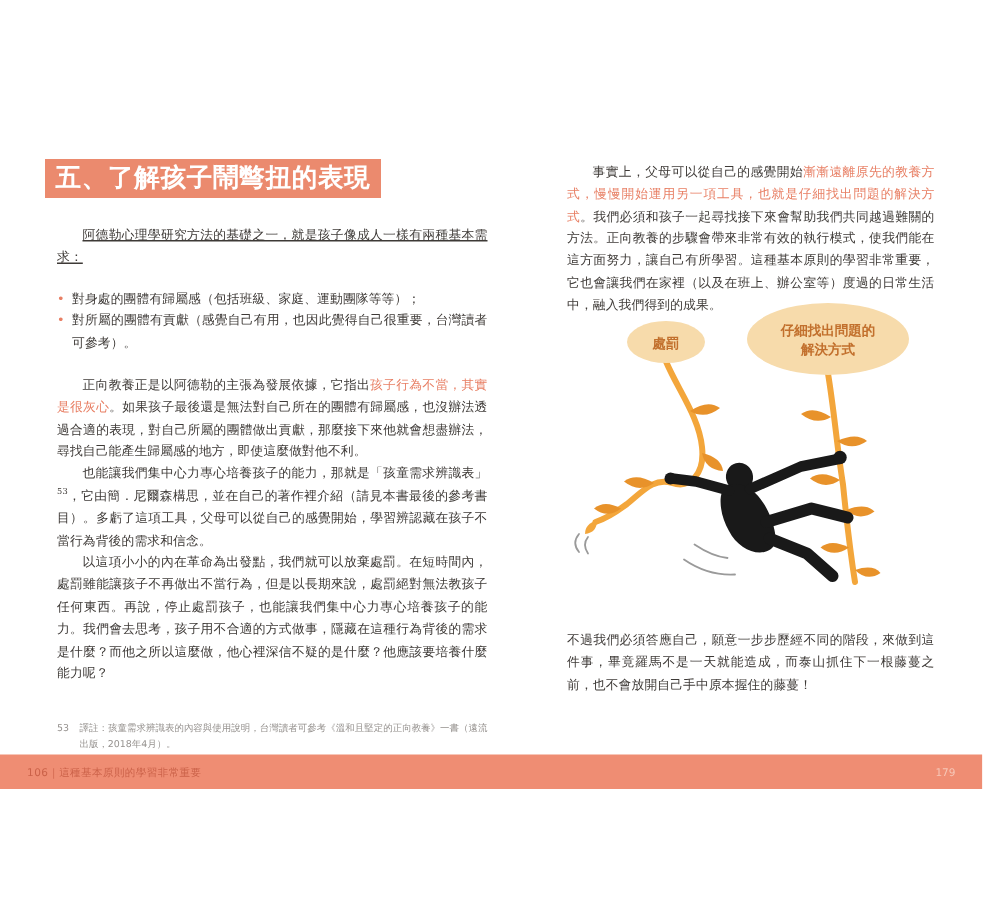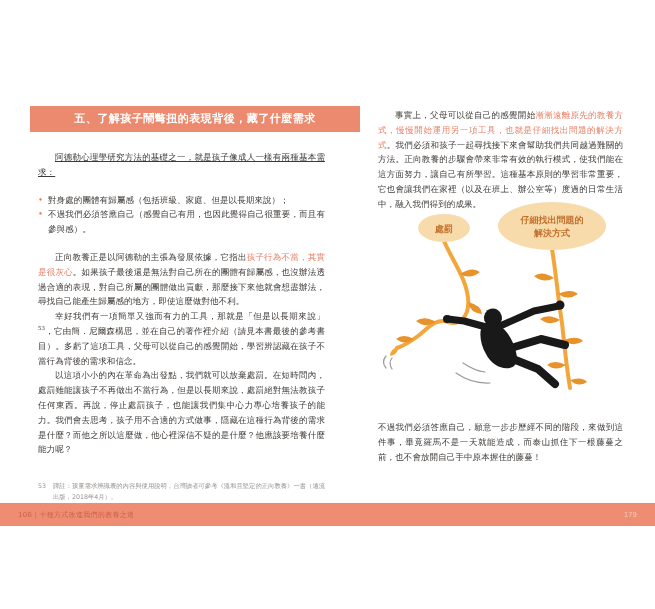--- a/index.html
+++ b/index.html
@@ -3,24 +3,24 @@
 <meta charset="utf-8">
 <style>
   * { margin:0; padding:0; box-sizing:border-box; }
   html,body { width:655px; height:609px; background:#ffffff; }
   body { font-family:"DejaVu Serif", serif; }
   .spread { position:relative; width:655px; height:609px; background:#ffffff; overflow:hidden; }
 
   
   .page-left { position:absolute; left:38px; top:0; width:287px; }
   .section-header {
-    margin-top:106px; margin-left:-8px; width:330px; height:26px;
+    margin-top:106px; margin-left:-8px; width:224px; height:26px;
     background:#eb8a6e; color:#ffffff;
     font-family:"DejaVu Sans", sans-serif; font-weight:bold;
-    font-size:11px; line-height:26px; text-align:center; letter-spacing:0.5px;
+    font-size:17px; line-height:26px; text-align:center; letter-spacing:0.5px;
   }
   .body-text {
     font-size:8.5px; line-height:14.8px; color:#3e3a37;
     text-align:justify; letter-spacing:0.1px;
   }
   .indent { text-indent:2em; }
   .red { color:#e87f64; }
   .intro { margin-top:18px;text-decoration:underline; }
   .bullets { margin-top:13px; }
   .bullet-item { display:flex; }
@@ -63,31 +63,31 @@
 
   <div class="page-left">
 
     <div class="section-header">五、了解孩子鬧彆扭的表現背後，藏了什麼需求</div>
 
     <p class="body-text indent intro">阿德勒心理學研究方法的基礎之一，就是孩子像成人一樣有兩種基本需求：</p>
 
     <div class="bullets">
       <div class="bullet-item">
         <span class="bullet-marker">•</span>
-        <span class="body-text bullet-body">對身處的團體有歸屬感（包括班級、家庭、但是以長期來說）；</span>
+        <span class="body-text bullet-body">對身處的團體有歸屬感（包括班級、家庭、運動團隊等等）；</span>
       </div>
       <div class="bullet-item">
         <span class="bullet-marker">•</span>
-        <span class="body-text bullet-body">不過我們必須答應自己（感覺自己有用，也因此覺得自己很重要，而且有參與感）。</span>
+        <span class="body-text bullet-body">對所屬的團體有貢獻（感覺自己有用，也因此覺得自己很重要，台灣讀者可參考）。</span>
       </div>
     </div>
 
     <p class="body-text indent para-block mt"><span>正向教養正是以阿德勒的主張為發展依據，它指出</span><span class="red">孩子行為不當，其實是很灰心</span><span>。如果孩子最後還是無法對自己所在的團體有歸屬感，也沒辦法透過合適的表現，對自己所屬的團體做出貢獻，那麼接下來他就會想盡辦法，尋找自己能產生歸屬感的地方，即使這麼做對他不利。</span></p>
 
-    <p class="body-text indent para-block"><span>幸好我們有一項簡單又強而有力的工具，那就是「但是以長期來說」</span><sup class="fn-ref">53</sup><span>，它由簡．尼爾森構思，並在自己的著作裡介紹（請見本書最後的參考書目）。多虧了這項工具，父母可以從自己的感覺開始，學習辨認藏在孩子不當行為背後的需求和信念。</span></p>
+    <p class="body-text indent para-block"><span>也能讓我們集中心力專心培養孩子的能力，那就是「孩童需求辨識表」</span><sup class="fn-ref">53</sup><span>，它由簡．尼爾森構思，並在自己的著作裡介紹（請見本書最後的參考書目）。多虧了這項工具，父母可以從自己的感覺開始，學習辨認藏在孩子不當行為背後的需求和信念。</span></p>
 
 
     <p class="body-text indent para-block">以這項小小的內在革命為出發點，我們就可以放棄處罰。在短時間內，處罰雖能讓孩子不再做出不當行為，但是以長期來說，處罰絕對無法教孩子任何東西。再說，停止處罰孩子，也能讓我們集中心力專心培養孩子的能力。我們會去思考，孩子用不合適的方式做事，隱藏在這種行為背後的需求是什麼？而他之所以這麼做，他心裡深信不疑的是什麼？他應該要培養什麼能力呢？</p>
 
     <div class="footnote">
       <span class="footnote-num">53</span>
       <span>譯註：孩童需求辨識表的內容與使用說明，台灣讀者可參考《溫和且堅定的正向教養》一書（遠流出版，2018年4月）。</span>
     </div>
   </div>
 
@@ -150,17 +150,17 @@
         <path d="M87,165 Q99,173 109,174"></path>
         <path d="M10,158 Q5,164 10,170"></path>
         <path d="M16,160 Q12,165 16,171"></path>
       </g>
     </svg>
 
     <p class="body-text para-bottom">不過我們必須答應自己，願意一步步歷經不同的階段，來做到這件事，畢竟羅馬不是一天就能造成，而泰山抓住下一根藤蔓之前，也不會放開自己手中原本握住的藤蔓！</p>
   </div>
 
   <div class="footer-bar">
-    <div class="footer-left"><span>106</span><span>｜</span><span>十種方式改進我們的教養之道</span></div>
+    <div class="footer-left"><span>106</span><span>｜</span><span>這種基本原則的學習非常重要</span></div>
     <div class="footer-right">179</div>
   </div>
 
 </div>
 
 </body></html>

